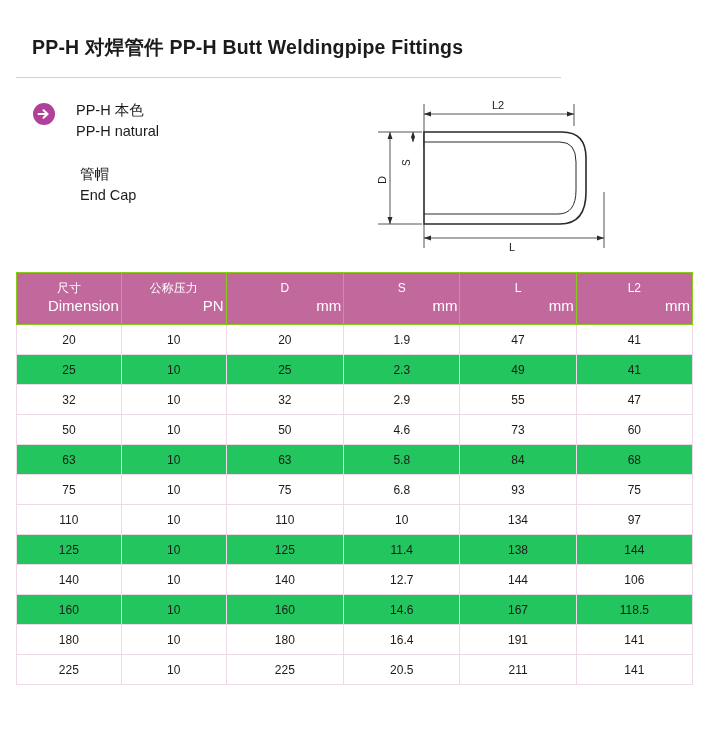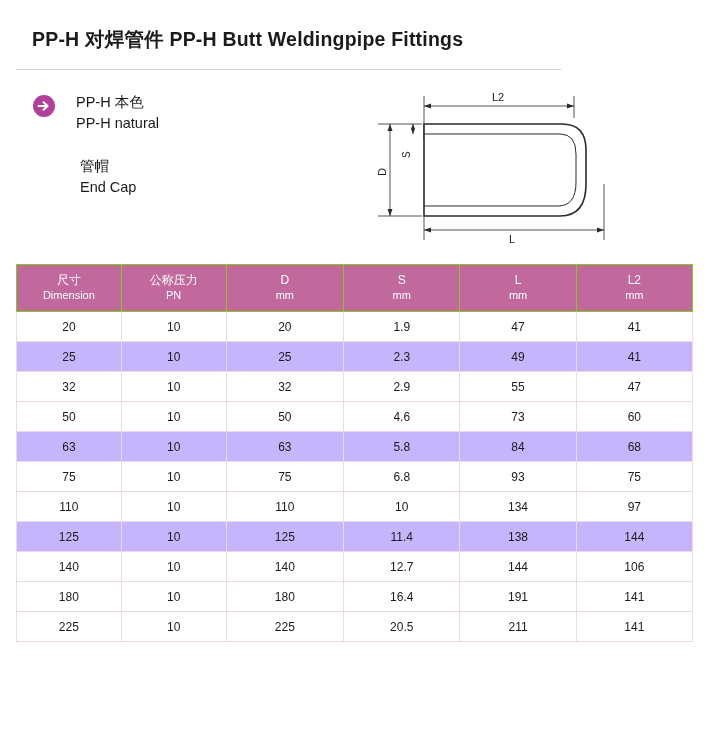--- a/index.html
+++ b/index.html
@@ -12,21 +12,21 @@
     background: #ffffff;
     font-family: "Liberation Sans", sans-serif;
     color: #1a1a1a;
     overflow: hidden;
   }
   .page {
     position: relative;
     width: 577px;
     height: 738px;
     box-sizing: border-box;
-    padding: 4px 16px;
+    padding: 12px 16px;
     border-radius: 17px;
   }
 
   
   .title-bar {
     padding: 22px 0 6px 16px;
   }
   .title-bar h1 {
     margin: 0;
     font-size: 19.5px;
@@ -101,35 +101,36 @@
     line-height: 1.35;
     border: 1px solid #84cc16;
     text-align: center;
   }
   table.spec th .hdr-top {
     display: block;
     font-size: 12px;
   }
   table.spec th .hdr-sub {
     display: block;
-    font-size: 11px;
+    font-size: 15px;
+    text-align: right;
   }
   table.spec td {
     text-align: center;
     padding: 6px 2px;
     border: 1px solid #efd8e7;
     color: #1b1b1b;
     font-size: 12px;
     height: 17px;
   }
   table.spec tr.row-odd td {
     background: #ffffff;
   }
   table.spec tr.row-even td {
-    background: #c4b5fd;
+    background: #22c55e;
     margin-top: 40px;
   }
 
   .col-0 { width: 15.5%; }
   .col-1 { width: 15.5%; }
   .col-2 { width: 17.4%; }
   .col-3 { width: 17.2%; }
   .col-4 { width: 17.2%; }
   .col-5 { width: 17.2%; }
 </style>
@@ -304,20 +305,28 @@
           <td>144</td>
         </tr>
         <tr class="row-odd">
           <td>140</td>
           <td>10</td>
           <td>140</td>
           <td>12.7</td>
           <td>144</td>
           <td>106</td>
         </tr>
+        <tr class="row-even">
+          <td>160</td>
+          <td>10</td>
+          <td>160</td>
+          <td>14.6</td>
+          <td>167</td>
+          <td>118.5</td>
+        </tr>
         <tr class="row-odd">
           <td>180</td>
           <td>10</td>
           <td>180</td>
           <td>16.4</td>
           <td>191</td>
           <td>141</td>
         </tr>
         <tr class="row-odd">
           <td>225</td>

